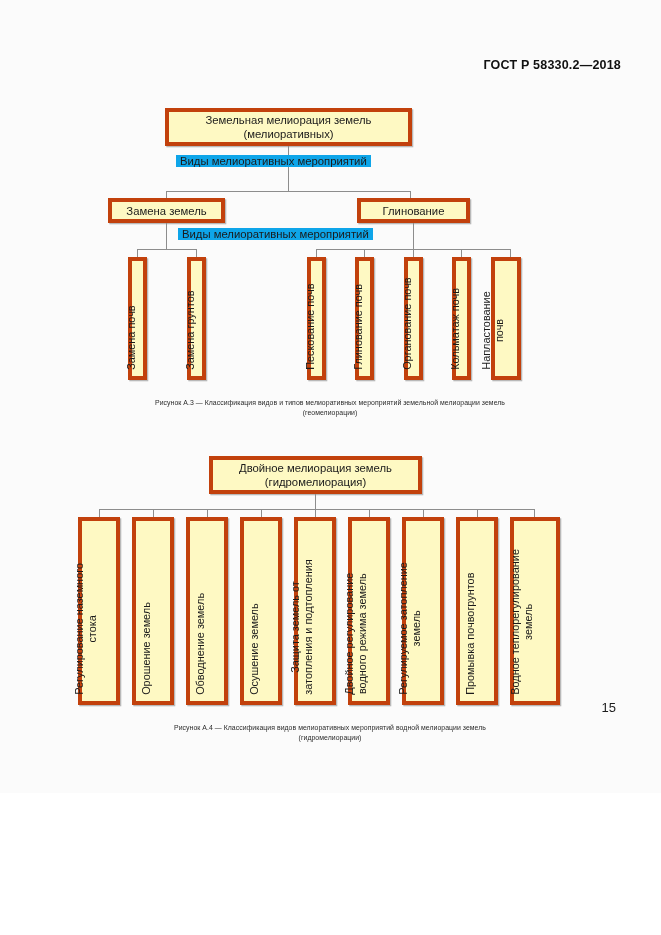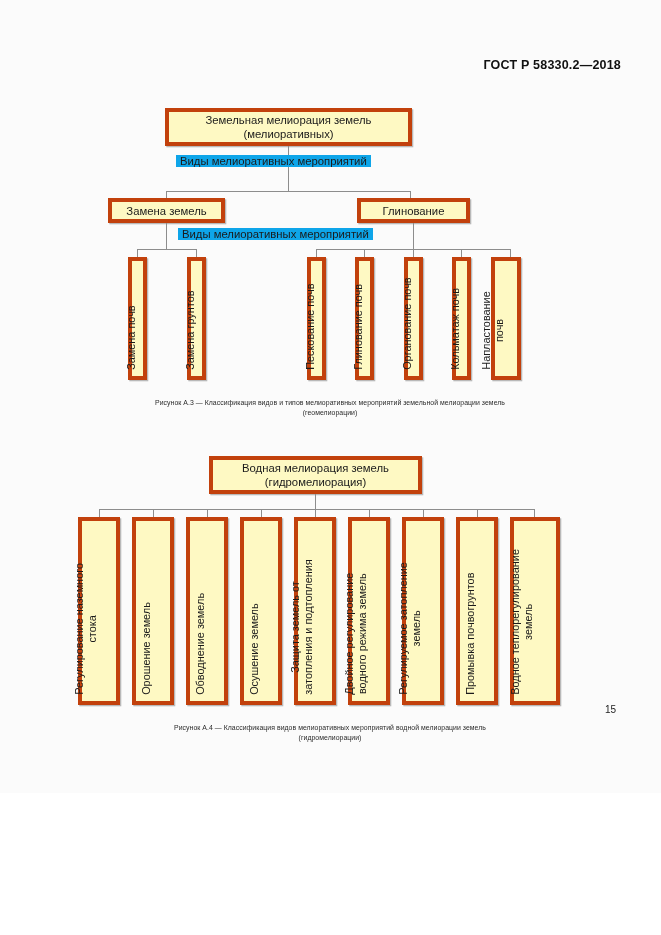--- a/index.html
+++ b/index.html
@@ -100,21 +100,21 @@
     color: #1b1b1b;
     white-space: nowrap;
     background: #0ea5e9;
     padding: 0 4px;
   }
 
   .page-num {
     position: absolute;
     right: 45px;
     bottom: 78px;
-    font-size: 10px;
+    font-size: 13px;
     color: #1c1c1c;
   }
 </style>
 </head>
 <body>
 
 <div class="page">
 
   <div class="doc-header">ГОСТ Р 58330.2—2018</div>
 
@@ -187,21 +187,21 @@
     <div class="fig-label" style="left:40px; top:398px; width:580px;">
       <div>Рисунок А.3 — Классификация видов и типов мелиоративных мероприятий земельной мелиорации земель</div>
       <div>(геомелиорации)</div>
     </div>
   </div>
 
   <div class="fig">
 
     <div class="box" style="left:209px; top:456px; width:213px; height:38px;">
       <div class="txt">
-        <span>Водная мелиорация земель</span><br>
+        <span>Двойное мелиорация земель</span><br>
         <span>(гидромелиорация)</span>
       </div>
     </div>
 
     <div class="vline" style="left:315px; top:494px; height:15px;"></div>
 
     <div class="hline" style="left:99px; top:509px; width:435px;"></div>
 
     <div class="vline" style="left:99px;  top:509px; height:9px;"></div>
     <div class="vline" style="left:153px; top:509px; height:9px;"></div>

